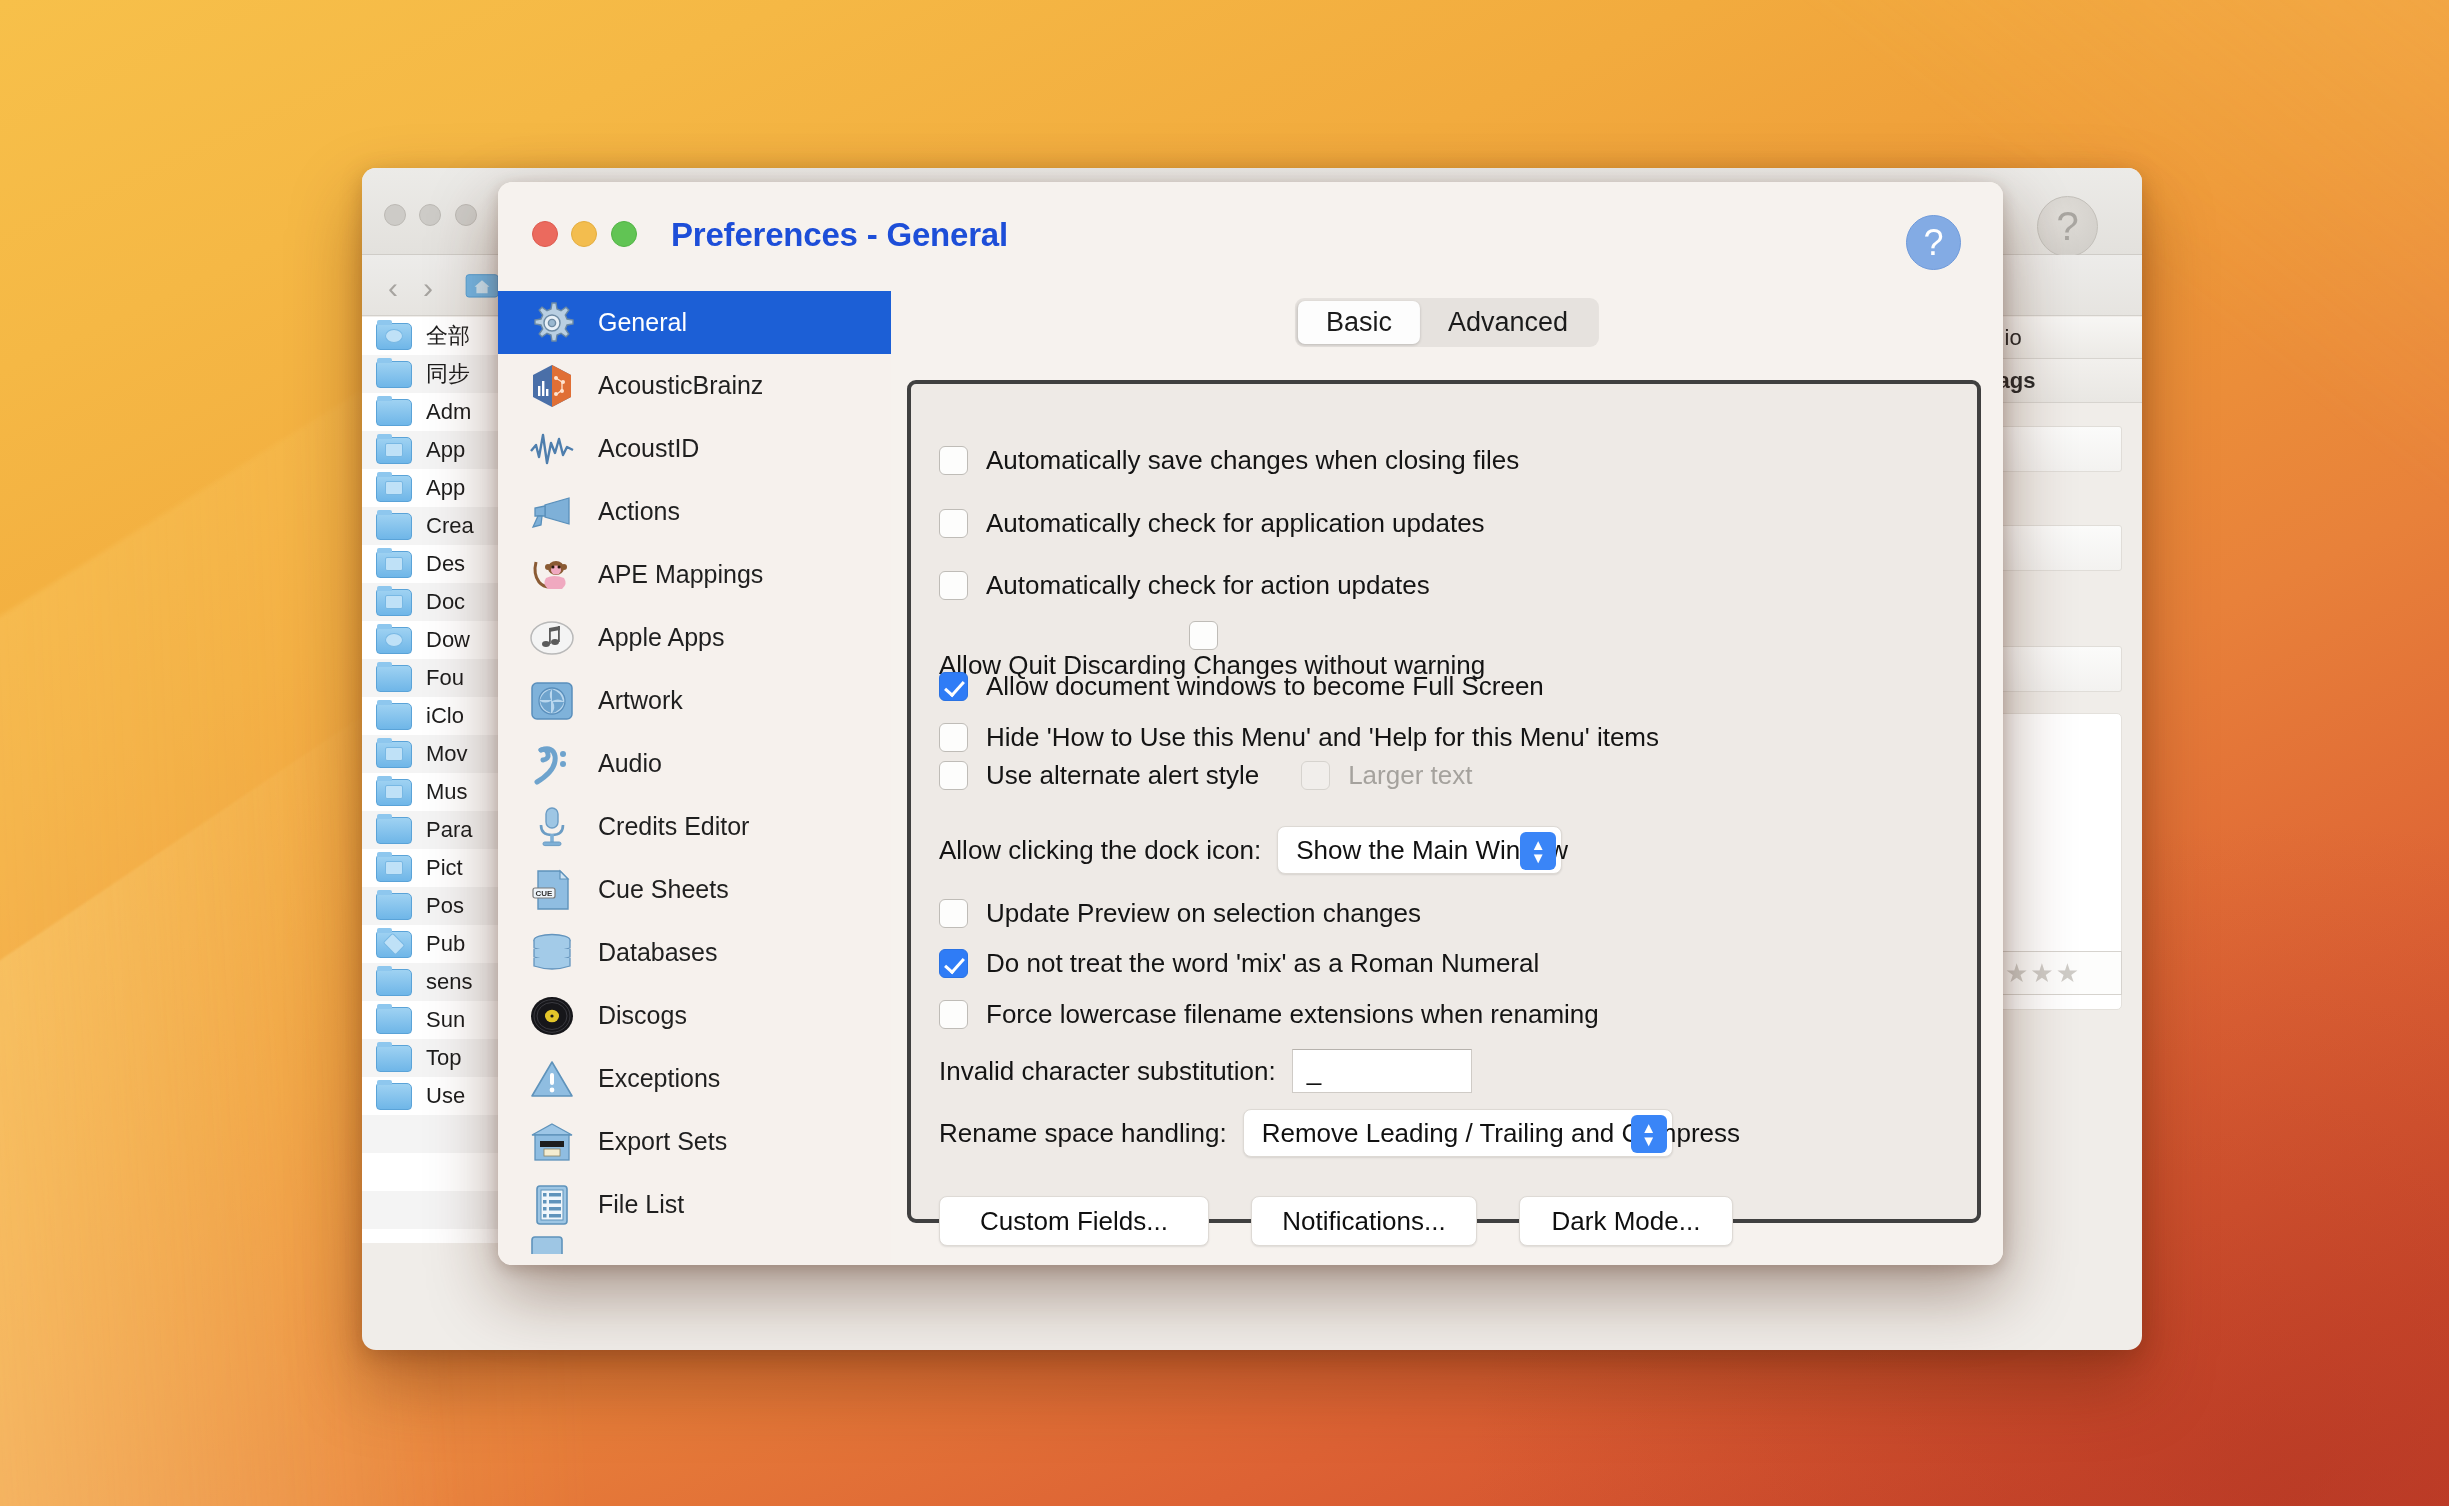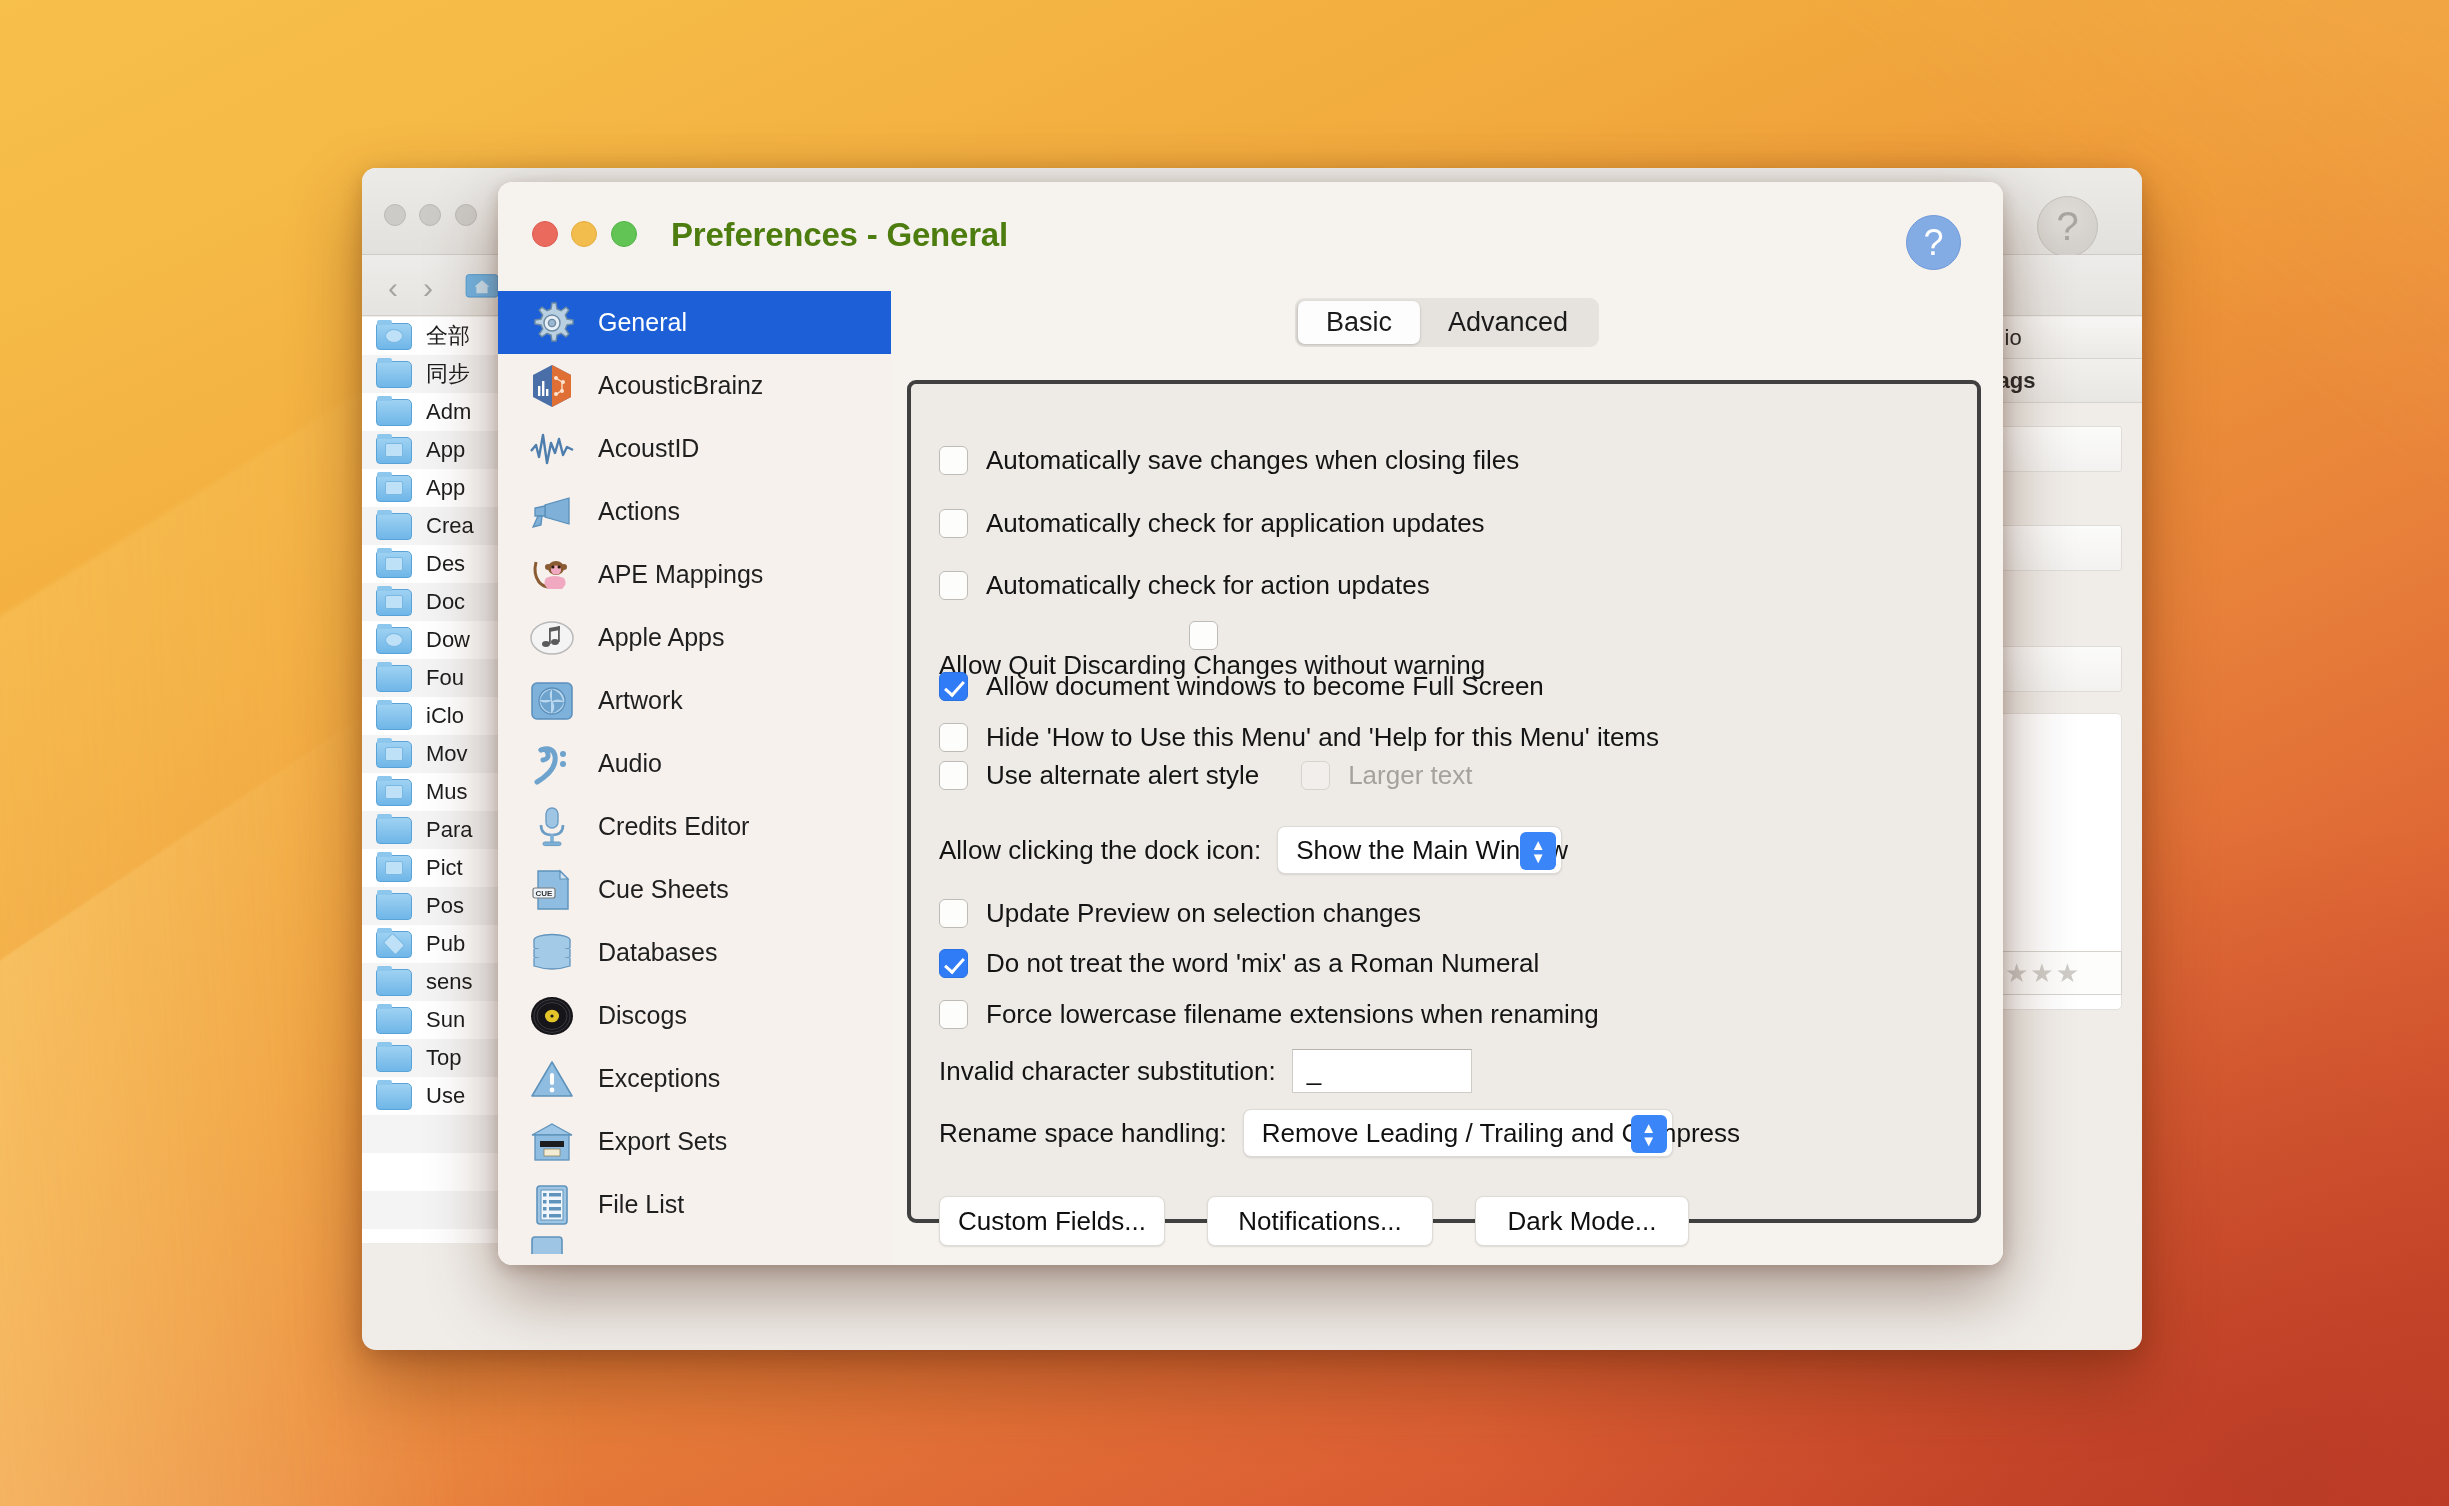--- a/index.html
+++ b/index.html
@@ -258,21 +258,21 @@
   .tl {
     position: absolute; top: 39px;
     width: 26px; height: 26px; border-radius: 50%;
   }
   #tl-close { left: 34px; background: #eb6a5e; border: 1px solid #dd5a4e; }
   #tl-min   { left: 73px; background: #f3bd4e; border: 1px solid #e4ad3e; }
   #tl-max   { left: 113px; background: #61c454; border: 1px solid #51b444; }
   #prefs-title {
     position: absolute; left: 0; right: 0; top: 34px;
     text-align: left; padding-left: 173px;
-    font-size: 33px; font-weight: 700; color: #4d7c0f;
+    font-size: 33px; font-weight: 700; color: #1d4ed8;
     letter-spacing: -0.2px;
   }
   #prefs-help {
     position: absolute; right: 42px; top: 33px;
     width: 55px; height: 55px; border-radius: 50%;
     background: #83abe4;
     border: 1px solid #6f9ada;
     color: #ffffff; font-size: 36px; font-weight: 400;
     text-align: center; line-height: 53px;
   }
@@ -991,21 +991,21 @@
           <span class="popup" style="width:430px;">
             <span>Remove Leading / Trailing and Compress</span>
             <span class="popup-arrows">
                 <span>▲</span>
                 <span>▼</span>
               </span>
           </span>
         </div>
 
         <div style="position:absolute; left:28px; top:812px; display:flex; gap:42px;">
-          <div class="pbtn" style="width:226px;">Custom Fields...</div>
+          <div class="pbtn" style="width:270px;">Custom Fields...</div>
           <div class="pbtn" style="width:226px;">Notifications...</div>
           <div class="pbtn" style="width:214px;">Dark Mode...</div>
         </div>
 
         <div style="position:absolute; left:28px; top:881px; display:flex; gap:42px;">
           <div class="pbtn" style="width:226px;">Title Case...</div>
           <div class="pbtn" style="width:226px;">Window Tabbing...</div>
           <div class="pbtn" style="width:226px;">Droplets...</div>
         </div>
 

